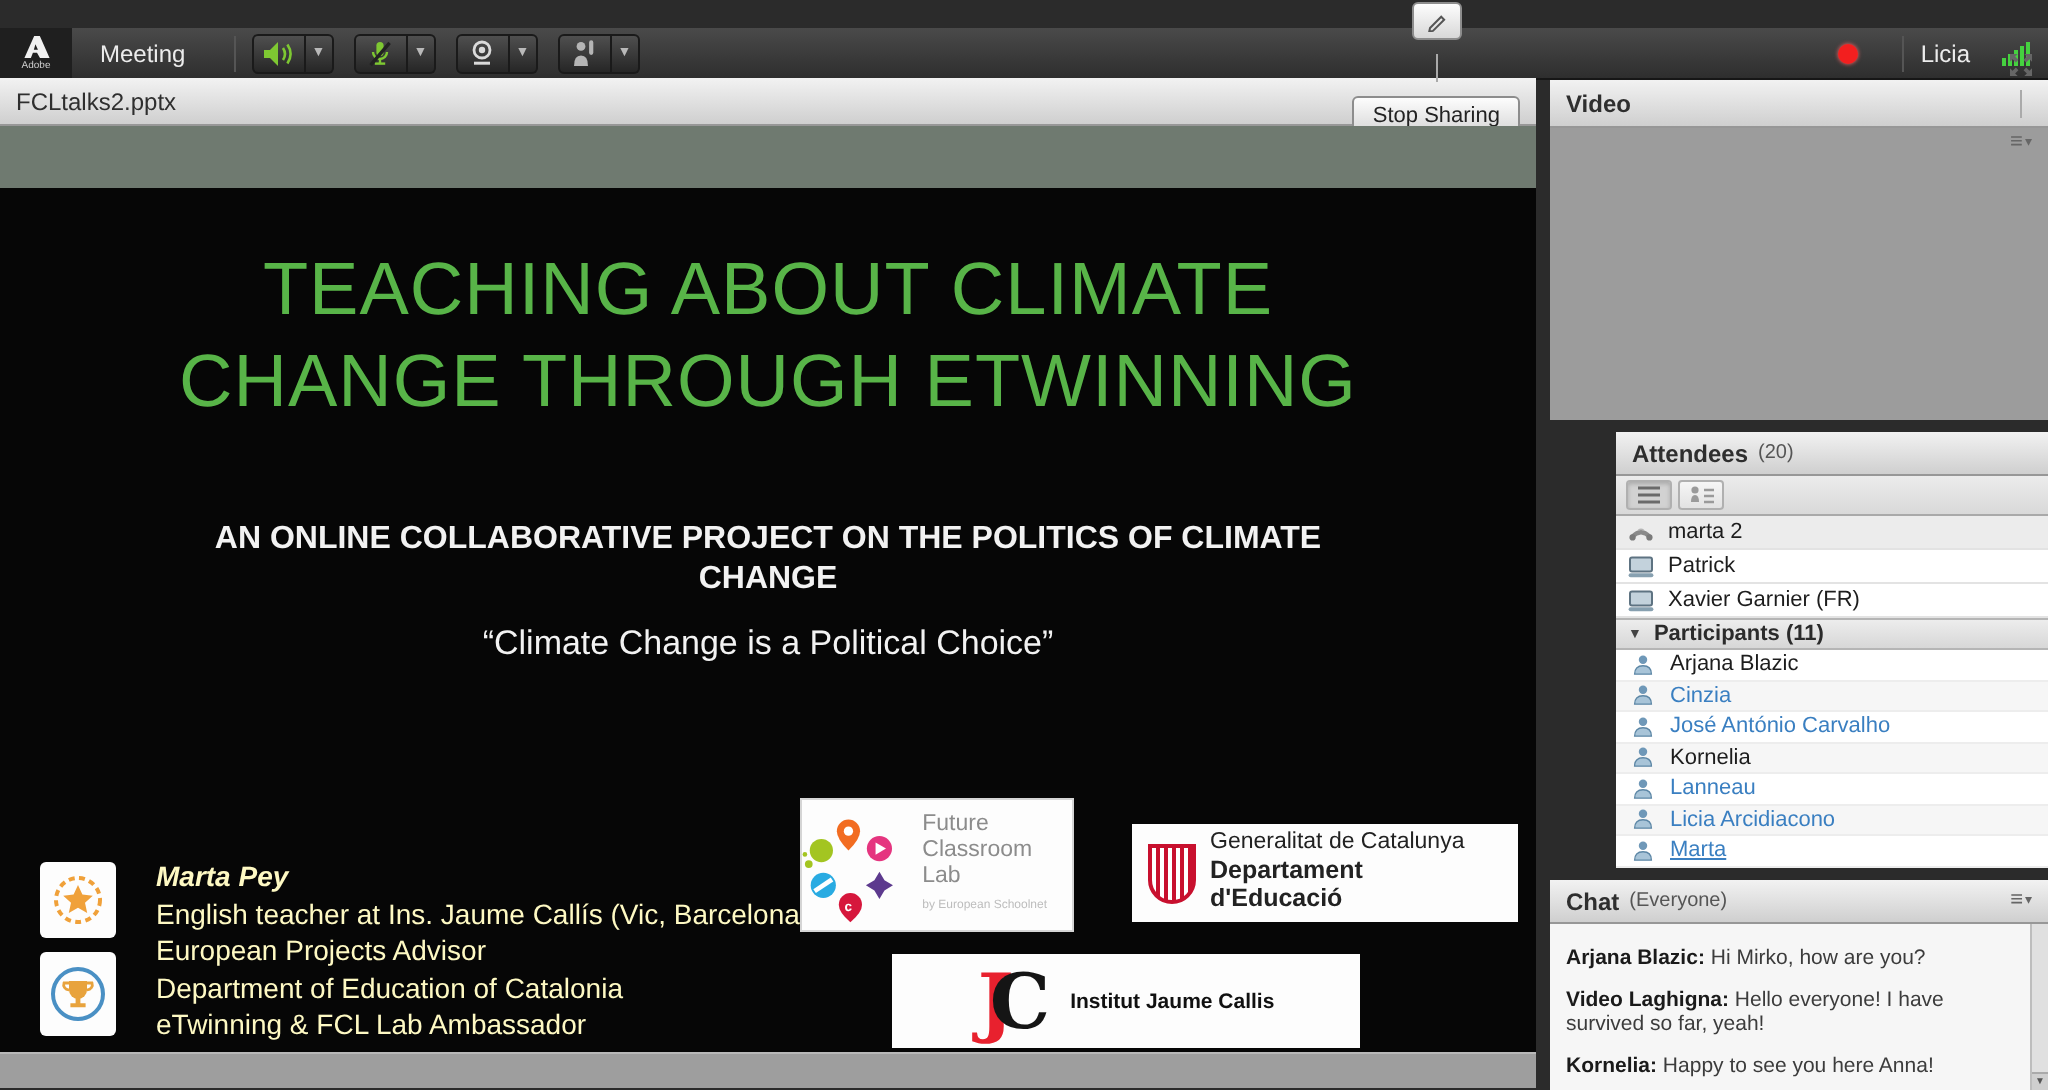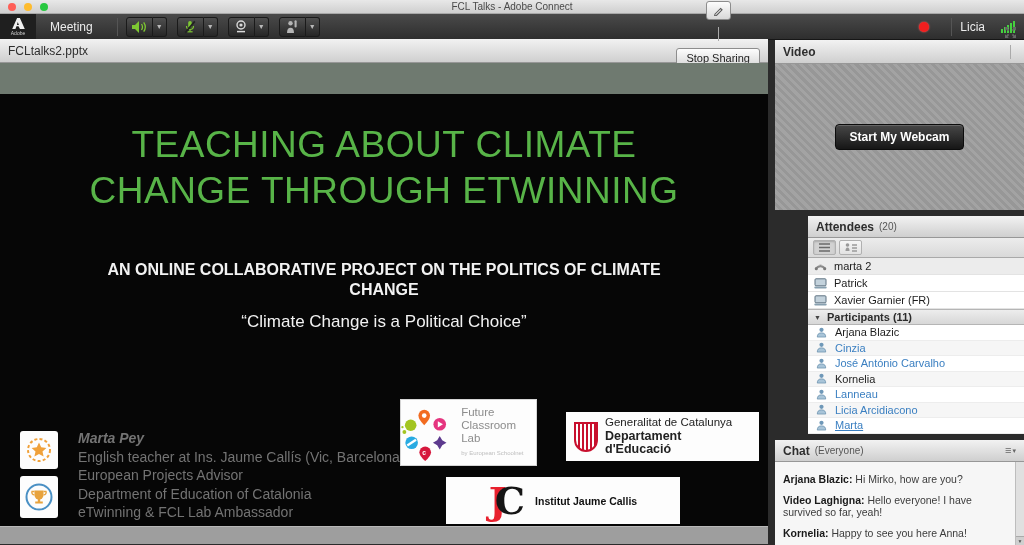--- a/index.html
+++ b/index.html
@@ -64,21 +64,21 @@
   .slide { position:absolute; left:0; top:31px; width:768px; height:432px; background:#060606; overflow:hidden; }
   .slide-title { position:absolute; top:28px; left:50%; transform:translateX(-50%);
     width:590px; text-align:center; font-size:37px; line-height:46px; letter-spacing:.5px; }
   .slide-subtitle { position:absolute; top:166px; left:50%; transform:translateX(-50%);
     width:580px; text-align:center; color:#f2f2f2; font-size:16px; font-weight:bold; line-height:20px; }
   .slide-quote { position:absolute; top:218px; left:0; width:100%; text-align:center;
     color:#f2f2f2; font-size:17px; }
   .badge { position:absolute; left:20px; width:38px; height:38px; background:#fdfdfd;
     border-radius:3px; display:flex; align-items:center; justify-content:center; }
   .badge.b1 { top:337px; } .badge.b2 { top:382px; height:42px; }
-  .presenter { position:absolute; left:78px; top:335px; width:340px; color:#737373;
+  .presenter { position:absolute; left:78px; top:335px; width:340px; color:#fef9c3;
     font-size:14px; line-height:18.5px; }
   .presenter-name { font-weight:bold; font-style:italic; }
   .logo-box { position:absolute; background:#fdfdfd; display:flex; align-items:center; overflow:hidden; }
   .logo-fcl { left:400px; top:305px; width:137px; height:67px; border:1px solid #d5d5d5; }
   .fcl-text { color:#8c8c8c; font-size:11.5px; line-height:13px; margin-left:4px; }
   .fcl-text .by { font-size:6px; color:#bdbdbd; margin-top:2px; }
   .logo-gencat { left:566px; top:318px; width:193px; height:49px; padding:0 8px; }
   .gencat-shield { width:24px; height:30px; border:2.5px solid #c8102e; border-radius:0 0 12px 12px;
     background:repeating-linear-gradient(90deg,#fff 0 2px,#c8102e 2px 4px); margin-right:7px; flex:none; }
   .gencat-text { font-size:11.5px; color:#222; line-height:13.5px; }
@@ -140,28 +140,20 @@
     background:#cfcfcf; border-top:1px solid #aaa; font-size:5px; color:#555;
     display:flex; align-items:center; justify-content:center; }
 
   svg { display:block; }
 </style>
 </head>
 <body>
 
 <div id="app">
 
-  <div class="titlebar">
-    <div class="lights">
-      <div class="light red"></div>
-      <div class="light yellow"></div>
-      <div class="light green"></div>
-    </div>
-    <div class="win-title">FCL Talks - Adobe Connect</div>
-  </div>
 
   <div class="menubar">
     <div class="adobe-logo">
       <svg width="13" height="11" viewBox="0 0 16 14">
           <path fill="#f0f0f0" d="M6.2 0 L0 14 H4.1 L5.4 10.6 H8 L9.9 14 H16 L9.8 0 Z M7 5.2 L8.6 8.8 H6 Z"></path>
         </svg>
       <div class="adobe-word">Adobe</div>
     </div>
     <div class="menu-item">Meeting</div>
     <div class="mb-sep"></div>
@@ -319,23 +311,20 @@
     <div class="pod-header">
       <div class="pod-title">Video</div>
       <div class="pod-header-right">
         <svg width="11" height="11" viewBox="0 0 12 12">
           <path fill="#666" d="M0 0h4.2L2.8 1.4l1.8 1.8-1.4 1.4L1.4 2.8 0 4.2zM12 0v4.2L10.6 2.8 8.8 4.6 7.4 3.2l1.8-1.8L7.8 0zM0 12V7.8l1.4 1.4 1.8-1.8 1.4 1.4-1.8 1.8L4.2 12zM12 12H7.8l1.4-1.4-1.8-1.8 1.4-1.4 1.8 1.8 1.4-1.4z"></path>
         </svg>
         <div class="hdr-sep"></div>
         <div class="pod-menu">≡<span class="caret">▾</span></div>
       </div>
     </div>
-    <div class="video-body">
-      <button class="start-webcam">Start My Webcam</button>
-    </div>
   </div>
 
   <div class="pod" id="attendees-pod">
     <div class="pod-header">
       <div class="pod-title">Attendees</div>
       <div class="pod-title-sub">(20)</div>
       <div class="pod-header-right">
         <div class="pod-menu">≡<span class="caret">▾</span></div>
       </div>
     </div>

